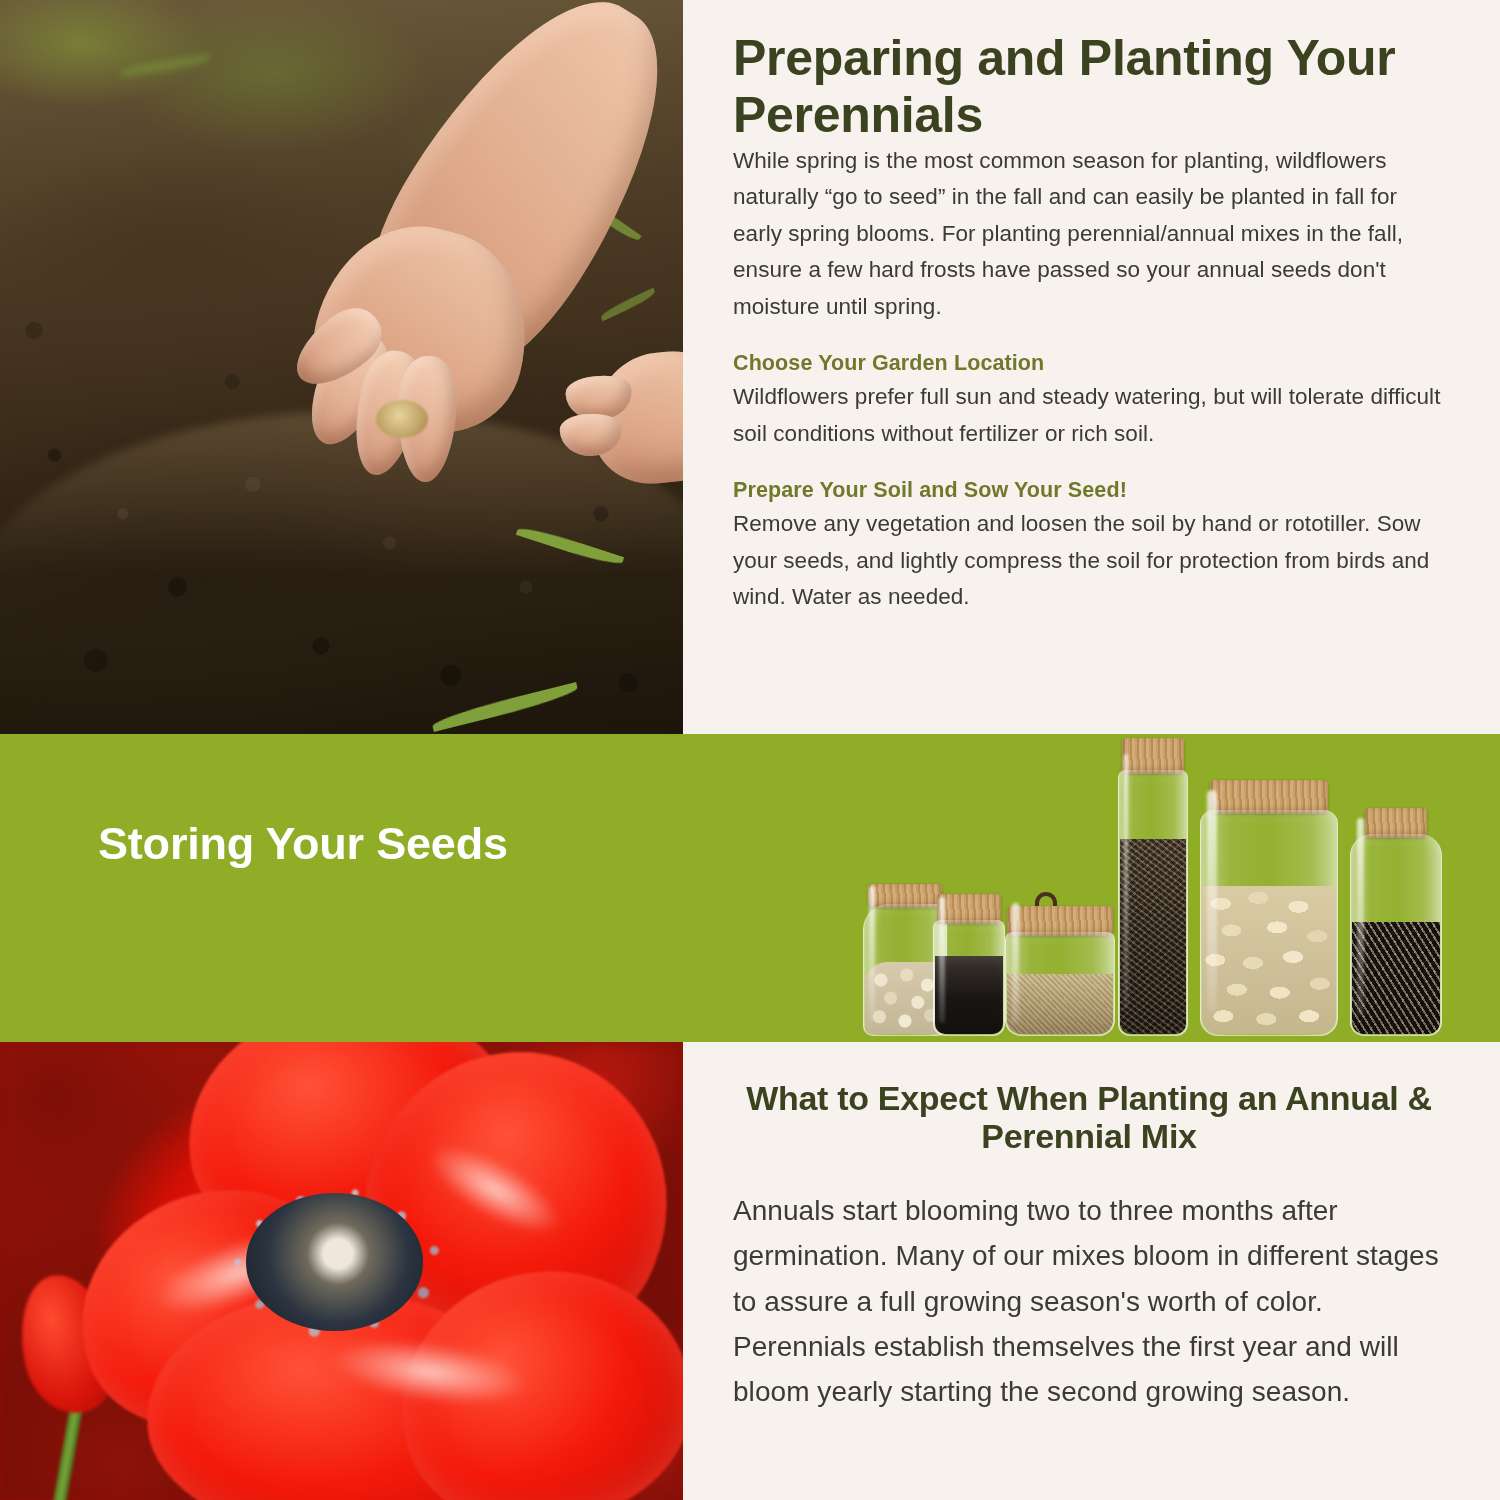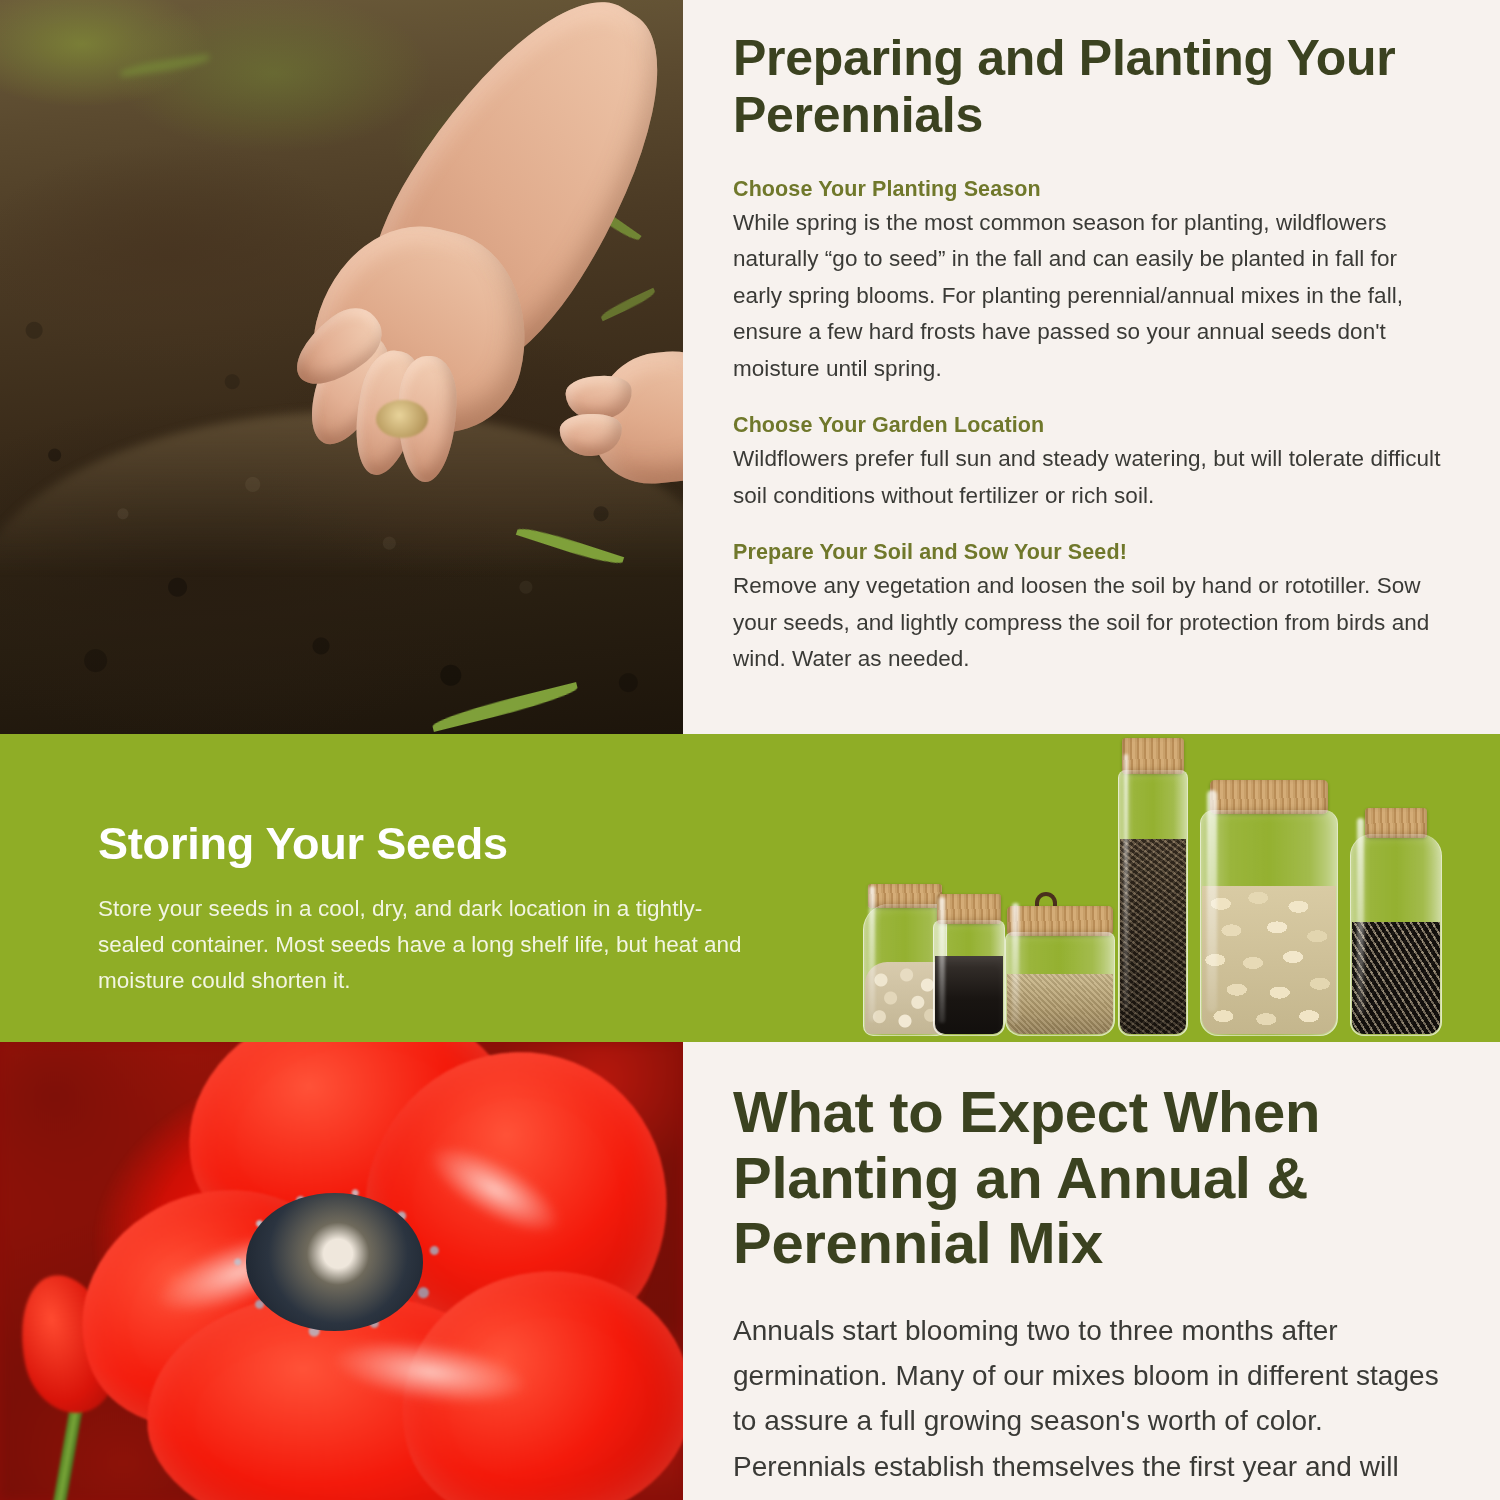--- a/index.html
+++ b/index.html
@@ -61,22 +61,23 @@
   .para2{
     color:#F2F5E2; font-size:22.5px; line-height:1.62; margin-top:22px;
     letter-spacing:0.05px;
   }
   .jars{ position:absolute; left:855px; top:0px; width:600px; height:308px; }
 
   
   .sec3{ position:absolute; left:0; top:1042px; width:1500px; height:458px; }
   .txt3{ position:absolute; left:733px; top:37px; width:712px; }
   h2.title3{
-    color:#3B4220; font-size:58px; font-weight:700; line-height:1.13;
+    color:#3B4220; font-size:34px; font-weight:700; line-height:1.13;
     letter-spacing:-0.3px;
+    text-align:center;
   }
   .para3{
     color:#3A3A36; font-size:28px; line-height:1.62; margin-top:32px;
     letter-spacing:0.05px;
   }
 
   
   .soil-bg{
     position:absolute; inset:0;
     background:
@@ -237,35 +238,33 @@
       <div style="position:absolute;left:376px;top:400px;width:52px;height:38px;border-radius:50%;background:radial-gradient(circle at 45% 40%, #e8d39a, #b99b5f 70%, #8d7540);filter:blur(1px);"></div>
 
       <div class="arm" style="left:592px;top:352px;width:150px;height:130px;transform:rotate(-6deg);"></div>
       <div class="finger" style="left:566px;top:376px;width:66px;height:44px;transform:rotate(-4deg);"></div>
       <div class="finger" style="left:560px;top:414px;width:62px;height:42px;transform:rotate(-2deg);"></div>
     </div>
 
     <div class="txt1">
       <h1 class="title">Preparing and Planting Your Perennials</h1>
 
-      <div class="sub">Choose Your Planting Season</div>
       <p class="para">While spring is the most common season for planting, wildflowers naturally “go to seed” in the fall and can easily be planted in fall for early spring blooms. For planting perennial/annual mixes in the fall, ensure a few hard frosts have passed so your annual seeds don't moisture until spring.</p>
 
       <div class="sub">Choose Your Garden Location</div>
       <p class="para">Wildflowers prefer full sun and steady watering, but will tolerate difficult soil conditions without fertilizer or rich soil.</p>
 
       <div class="sub">Prepare Your Soil and Sow Your Seed!</div>
       <p class="para">Remove any vegetation and loosen the soil by hand or rototiller. Sow your seeds, and lightly compress the soil for protection from birds and wind. Water as needed.</p>
     </div>
   </div>
 
   <div class="sec2">
     <div class="txt2">
       <h2 class="title2">Storing Your Seeds</h2>
-      <p class="para2">Store your seeds in a cool, dry, and dark location in a tightly-sealed container. Most seeds have a long shelf life, but heat and moisture could shorten it.</p>
     </div>
 
     <div class="jars">
 
       <div class="jar" style="left:8px;width:84px;height:160px;">
         <div class="cork" style="bottom:128px;width:74px;height:24px;"></div>
         <div class="glass" style="height:132px;border-radius:26px 10px 10px 10px;"></div>
         <div class="fill" style="height:72px;border-radius:22px 6px 6px 6px;background:
           radial-gradient(circle at 20% 25%, #efe6cf 0 6px, transparent 7px),
           radial-gradient(circle at 52% 18%, #e7dcc2 0 6px, transparent 7px),

